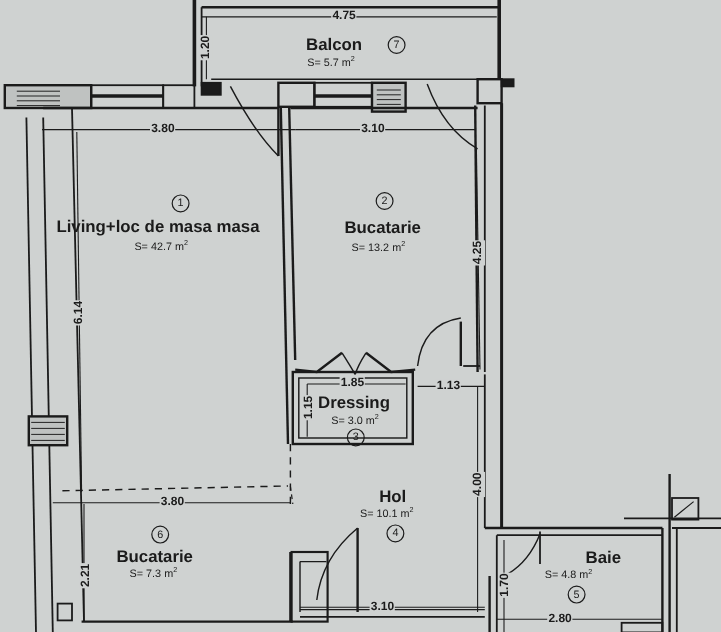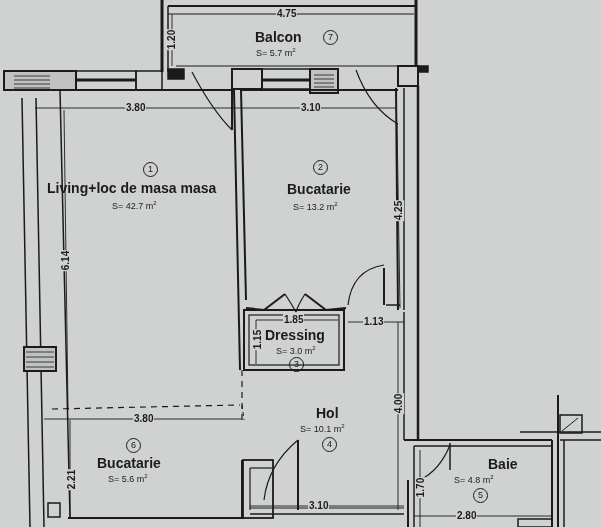--- a/index.html
+++ b/index.html
@@ -172,21 +172,21 @@
 <div class="lbl room-name" style="left:316px;top:405px">Hol</div>
 <div class="lbl room-area" style="left:300px;top:423px"><span>S= 10.1</span> <span>m</span><sup>2</sup></div>
 <div class="lbl room-num" style="left:322px;top:437px">4</div>
 
 <div class="lbl room-name" style="left:488px;top:456px">Baie</div>
 <div class="lbl room-area" style="left:454px;top:474px"><span>S= 4.8</span> <span>m</span><sup>2</sup></div>
 <div class="lbl room-num" style="left:473px;top:488px">5</div>
 
 <div class="lbl room-num" style="left:126px;top:438px">6</div>
 <div class="lbl room-name" style="left:97px;top:455px">Bucatarie</div>
-<div class="lbl room-area" style="left:108px;top:473px"><span>S= 5.6</span> <span>m</span><sup>2</sup></div>
+<div class="lbl room-area" style="left:108px;top:473px"><span>S= 7.3</span> <span>m</span><sup>2</sup></div>
 
 <div class="lbl room-name" style="left:255px;top:29px">Balcon</div>
 <div class="lbl room-num" style="left:323px;top:30px">7</div>
 <div class="lbl room-area" style="left:256px;top:47px"><span>S= 5.7</span> <span>m</span><sup>2</sup></div>
 
 <div class="lbl dim" style="left:276px;top:8px">4.75</div>
 <div class="lbl dim dim-v" style="left:161px;top:34px">1.20</div>
 <div class="lbl dim" style="left:125px;top:102px">3.80</div>
 <div class="lbl dim" style="left:300px;top:102px">3.10</div>
 <div class="lbl dim dim-v" style="left:55px;top:255px">6.14</div>

